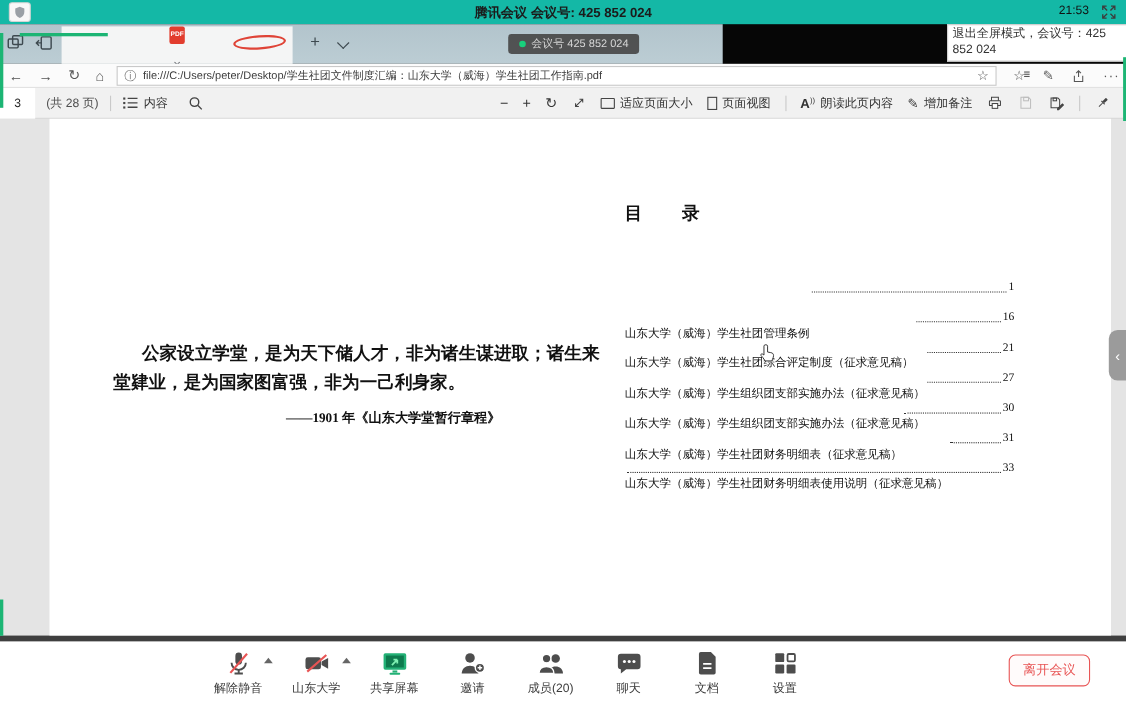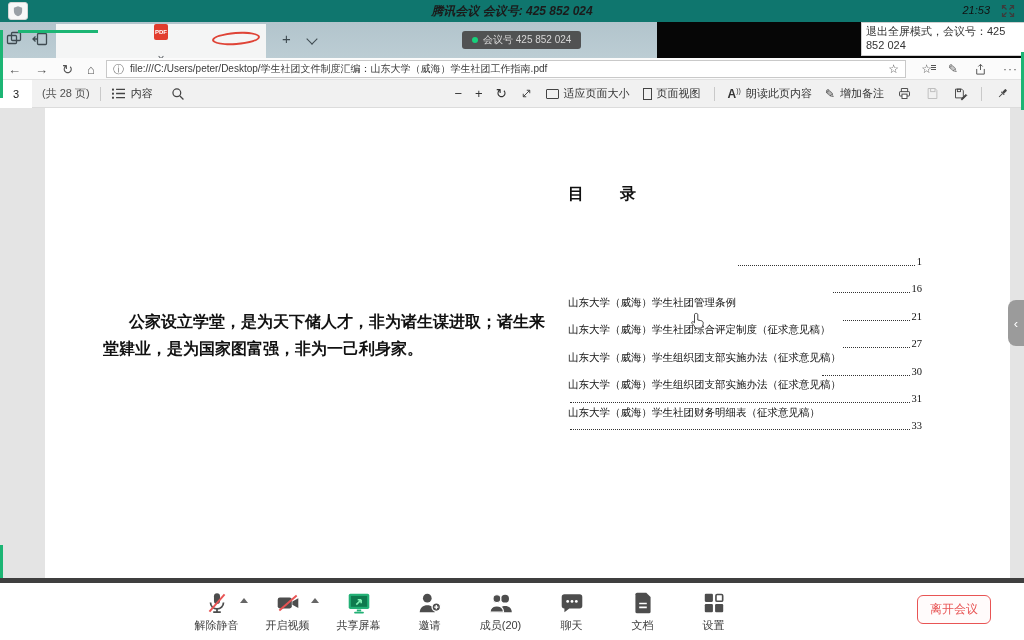--- a/index.html
+++ b/index.html
@@ -1,21 +1,21 @@
 <!DOCTYPE html>
 <html><head>
 <meta charset="utf-8">
 <style>
   * { margin:0; padding:0; box-sizing:border-box; }
   html,body { width:1024px; height:640px; overflow:hidden; }
   body { font-family:"Liberation Sans","DejaVu Sans",sans-serif; }
   .screen { position:relative; width:1024px; height:640px; background:#000; overflow:hidden; }
 
   
-  .topbar { position:absolute; left:0; top:0; width:1024px; height:30px; background:#0f766e; border-bottom:1px solid #d9d9d9;font-style:italic; }
+  .topbar { position:absolute; left:0; top:0; width:1024px; height:30px; background:#14b8a6; border-bottom:1px solid #d9d9d9; }
   .topbar-title { position:absolute; left:0; right:0; top:3px; text-align:center; font-size:12px; font-weight:bold; color:#1b1b1b; }
   .shield-btn { position:absolute; left:8px; top:2px; width:20px; height:18px; background:#f8f8f8; border:1px solid #d5d5d5; border-radius:3px; display:flex; align-items:center; justify-content:center; }
   .topbar-time { position:absolute; right:34px; top:4px; font-size:11px; color:#111; }
   .fs-icon { position:absolute; right:8px; top:3px; width:16px; height:16px; }
 
   
   .tabrow { position:absolute; left:0; top:22px; width:1024px; height:36px; background:#060606; }
   .tabstrip { position:absolute; left:0; top:0; width:657px; height:36px; background:linear-gradient(#b2c4cc,#bccdd4); }
   .tab-side-icons { position:absolute; left:6px; top:9px; display:flex; gap:10px; }
   .tab-side-icons svg { display:block; }
@@ -253,20 +253,21 @@
         </svg>
     </div>
   </div>
 
   <div class="content">
     <div class="pages">
       <div class="quote">
         <div class="indent">公家设立学堂，是为天下储人才，非为诸生谋进取；诸生来</div>
         <div>堂肄业，是为国家图富强，非为一己利身家。</div>
       </div>
+      <div class="attribution">——1901 年《山东大学堂暂行章程》</div>
 
       <div class="toc-heading">目　录</div>
       <div class="toc">
         <div class="toc-row">
             <span class="toc-title">山东大学（威海）学生社团管理条例</span>
             <span class="toc-dots"></span>
             <span class="toc-page">1</span>
           </div>
         <div class="toc-row">
             <span class="toc-title">山东大学（威海）学生社团综合评定制度（征求意见稿）</span>
@@ -282,20 +283,21 @@
             <span class="toc-title">山东大学（威海）学生组织团支部实施办法（征求意见稿）</span>
             <span class="toc-dots"></span>
             <span class="toc-page">27</span>
           </div>
         <div class="toc-row">
             <span class="toc-title">山东大学（威海）学生社团财务明细表（征求意见稿）</span>
             <span class="toc-dots"></span>
             <span class="toc-page">30</span>
           </div>
         <div class="toc-row">
+            <span class="toc-title">山东大学（威海）学生社团财务明细表使用说明（征求意见稿）</span>
             <span class="toc-dots"></span>
             <span class="toc-page">31</span>
           </div>
         <div class="toc-row">
             <span class="toc-dots"></span>
             <span class="toc-page">33</span>
           </div>
       </div>
 
       <svg class="cursor-hand" viewBox="0 0 18 20">
@@ -321,21 +323,21 @@
         <span class="caret-up"></span>
         <span class="meet-label">解除静音</span>
       </div>
       <div class="meet-item">
         <svg width="26" height="26" viewBox="0 0 24 24">
           <rect x="2.5" y="7" width="13" height="10" rx="2" fill="#4d4d4d"></rect>
           <path d="M16 10.5l5.5-3v9l-5.5-3z" fill="#4d4d4d"></path>
           <path d="M4 19L20 5" stroke="#e85454" stroke-width="1.8"></path>
         </svg>
         <span class="caret-up"></span>
-        <span class="meet-label">开启视频</span>
+        <span class="meet-label">山东大学</span>
       </div>
       <div class="meet-item">
         <svg width="26" height="26" viewBox="0 0 24 24">
           <rect x="2.5" y="3.5" width="19" height="14" rx="1.5" fill="#23b176"></rect>
           <rect x="4.5" y="5.5" width="15" height="10" fill="#0e7a4e"></rect>
           <path d="M9.5 13.5L14 9M14 9h-3.2M14 9v3.2" stroke="#7ef0b2" stroke-width="1.5" fill="none"></path>
           <rect x="10" y="18" width="4" height="1.8" fill="#23b176"></rect>
           <rect x="7.5" y="20" width="9" height="1.6" rx="0.8" fill="#23b176"></rect>
         </svg>
         <span class="meet-label">共享屏幕</span>

